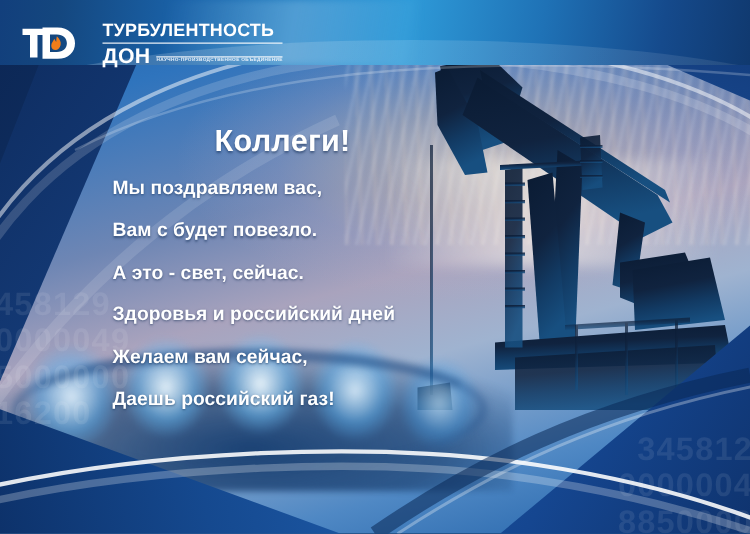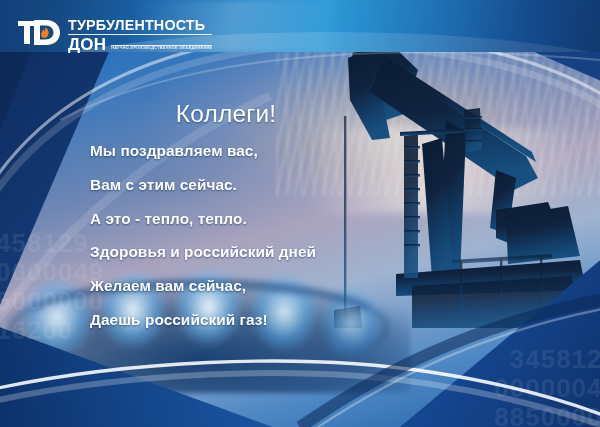--- a/index.html
+++ b/index.html
@@ -126,21 +126,21 @@
   }
   .header-sheen {
     position:absolute; left:22%; top:0; width:34%; height:100%;
     background:linear-gradient(100deg, rgba(255,255,255,0), rgba(190,228,252,.28) 50%, rgba(255,255,255,0));
     filter:blur(3px);
   }
 
   
   .logo {
     position:absolute; left:17px; top:17px;
-    display:flex; align-items:flex-start; gap:7px;
+    display:flex; align-items:center; gap:21px;
     z-index:9;
   }
   .logo-mark { width:44px; height:31px; flex:0 0 auto; }
   .logo-mark svg { width:100%; height:100%; display:block; }
   .logo-text { padding-top:1px; }
   .logo-title {
     font-size:14.3px; font-weight:bold; color:#fff;
     letter-spacing:.2px; line-height:1; white-space:nowrap;
   }
   .logo-rule {
@@ -172,21 +172,21 @@
   .digits-left  { left:-4px;  top:229px; }
   .digits-right { right:-18px; top:345px; text-align:right; }
 
   
   .content {
     position:absolute; left:0; top:100px; width:600px;
     z-index:10;
   }
   .headline {
     text-align:center; width:452px;
-    font-size:24.5px; font-weight:normal; color:#ffffff;
+    font-size:24.5px; font-weight:bold; color:#ffffff;
     letter-spacing:.2px;
     text-shadow:0 1px 2px rgba(8,34,72,.5);
   }
   .poem {
     margin:11px 0 0 90px;
     font-size:15.4px; font-weight:bold; color:#ffffff;
     line-height:1.415; letter-spacing:.05px;
     text-shadow:0 1px 2px rgba(8,34,72,.55);
   }
   .poem .line { white-space:nowrap;margin-top:12px; }
@@ -330,21 +330,21 @@
           <div class="logo-sub2">НАУЧНО-ПРОИЗВОДСТВЕННОЕ ОБЪЕДИНЕНИЕ</div>
         </div>
       </div>
     </div>
   </div>
 
   <div class="content">
     <div class="headline">Коллеги!</div>
     <div class="poem">
       <div class="line">Мы поздравляем вас,</div>
-      <div class="line">Вам с этим сейчас.</div>
-      <div class="line">А это - тепло, тепло.</div>
+      <div class="line">Вам с будет повезло.</div>
+      <div class="line">А это - свет, сейчас.</div>
       <div class="line">Здоровья и российский дней</div>
       <div class="line">Желаем вам сейчас,</div>
       <div class="line">Даешь российский газ!</div>
     </div>
   </div>
 
 </div>
 
 </body></html>

